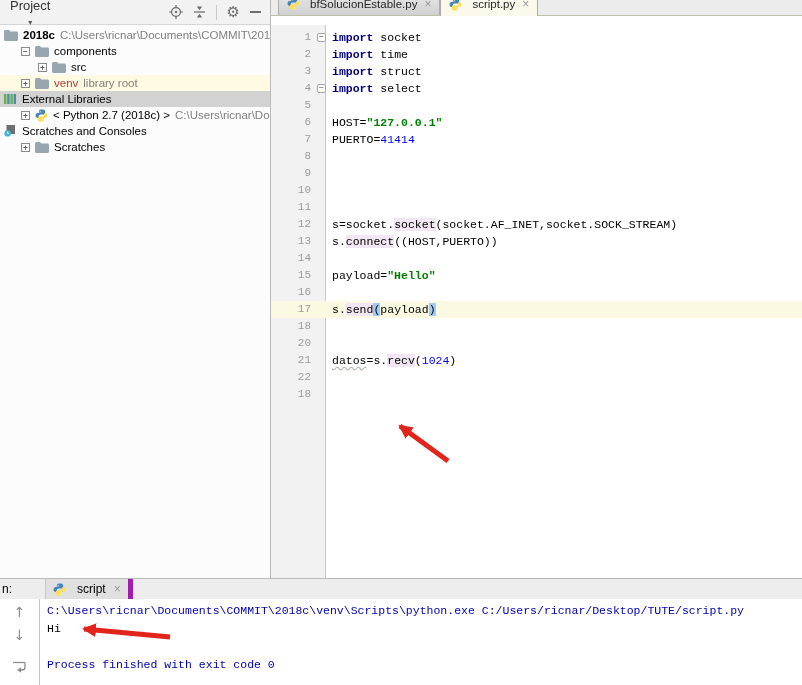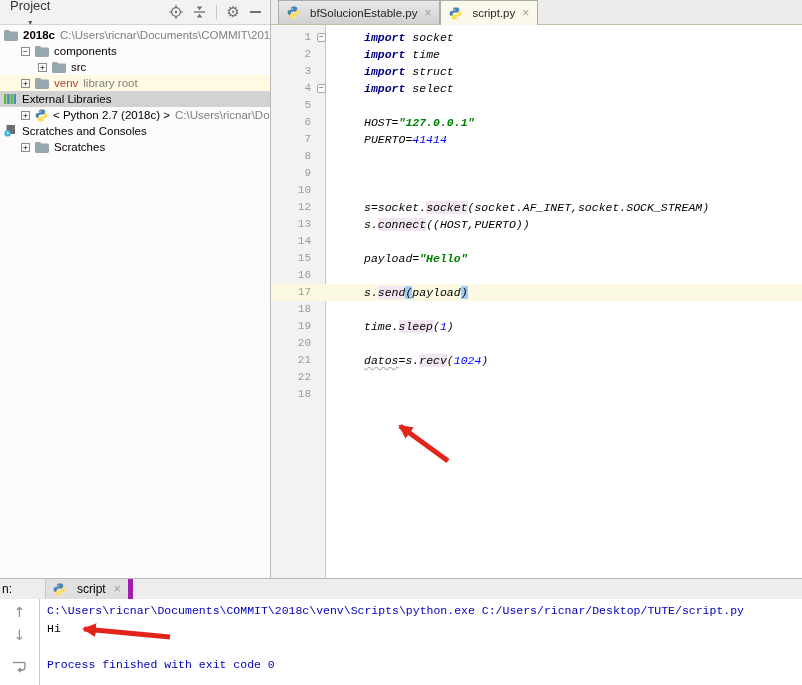--- a/index.html
+++ b/index.html
@@ -28,40 +28,40 @@
   .tog { width:9px; height:9px; border:1px solid #8A8A8A; background:#FBFBFB;
          font:8px/7px "DejaVu Sans Mono", monospace; text-align:center; color:#333;
          margin-right:5px; flex:0 0 auto; }
   .ticon { margin-right:5px; display:inline-flex; flex:0 0 auto; align-items:center; }
   .tlabel.bold { font-weight:bold; }
   .tlabel.red  { color:#B1403A; }
   .tsuffix { color:#7F7F7F; margin-left:5px; }
 
   
   .editor { position:absolute; left:271px; top:0; right:0; height:578px; background:#fff; }
-  .tabbar { height:25px; background:#ECECEC; border-bottom:1px solid #C0C0A6;
+  .tabbar { height:16px; background:#ECECEC; border-bottom:1px solid #C0C0A6;
             display:flex; align-items:flex-end; padding-left:7px; }
   .etab { height:24px; display:flex; align-items:center; gap:5px; padding:0 8px;
           font-size:11.5px; color:#262626; background:linear-gradient(#E9E9E9,#D0D0D0);
           border:1px solid #ACACAC; border-bottom:none; cursor:default; }
   .etab.active { background:#FAF9EC; height:25px; margin-bottom:-1px;align-items:center; }
   .tab-close { color:#9A9A9A; font-size:12px; line-height:1; margin-left:2px; cursor:pointer; }
 
   .code { position:absolute; top:25px; left:0; right:0; bottom:0;
           font-family:"Liberation Mono", monospace; font-size:11.5px; }
   .gutter-bg { position:absolute; left:0; top:0; bottom:0; width:55px;
                background:#F2F2F2; border-right:1px solid #C8C8C8; }
   .code-lines { position:relative; padding-top:4px; }
   .crow { position:relative; height:17px; line-height:17px; white-space:pre; }
   .crow.current { background:#FCF9E3; }
   .lnum { position:absolute; left:0; width:40px; text-align:right; color:#9C9C9C; font-size:11px; }
   .fold { position:absolute; left:46px; top:4px; width:9px; height:9px;
           border:1px solid #A6A6A6; background:#FDFDFD; border-radius:2px;
           font:8px/6px "DejaVu Sans Mono", monospace; text-align:center; color:#666; }
-  .ctext { display:block; margin-left:93px;font-style:italic; }
+  .ctext { display:block; margin-left:61px; }
   .seg-kw  { color:#000080; font-weight:bold; }
   .seg-str { color:#008000; font-weight:bold; }
   .seg-num { color:#0000FF; }
   .seg-call { background:#F1E6F2; }
   .seg-brace { background:#9FCBF8; }
   .seg-typo { text-decoration-line:underline; text-decoration-style:wavy;
               text-decoration-color:#A8B8A8; text-underline-offset:2px; }
 
   
   .console { position:absolute; left:0; top:578px; right:0; height:107px;
@@ -232,28 +232,28 @@
           <div class="crow"><span class="lnum">1</span><span class="fold">−</span><span class="ctext"><span class="seg-kw">import</span><span> socket</span></span></div>
           <div class="crow"><span class="lnum">2</span><span class="ctext"><span class="seg-kw">import</span><span> time</span></span></div>
           <div class="crow"><span class="lnum">3</span><span class="ctext"><span class="seg-kw">import</span><span> struct</span></span></div>
           <div class="crow"><span class="lnum">4</span><span class="fold">−</span><span class="ctext"><span class="seg-kw">import</span><span> select</span></span></div>
           <div class="crow"><span class="lnum">5</span><span class="ctext"></span></div>
           <div class="crow"><span class="lnum">6</span><span class="ctext"><span>HOST=</span><span class="seg-str">"127.0.0.1"</span></span></div>
           <div class="crow"><span class="lnum">7</span><span class="ctext"><span>PUERTO=</span><span class="seg-num">41414</span></span></div>
           <div class="crow"><span class="lnum">8</span><span class="ctext"></span></div>
           <div class="crow"><span class="lnum">9</span><span class="ctext"></span></div>
           <div class="crow"><span class="lnum">10</span><span class="ctext"></span></div>
+          <div class="crow"><span class="lnum">11</span><span class="ctext"></span></div>
           <div class="crow"><span class="lnum">12</span><span class="ctext"><span>s=socket.</span><span class="seg-call">socket</span><span>(socket.AF_INET,socket.SOCK_STREAM)</span></span></div>
           <div class="crow"><span class="lnum">13</span><span class="ctext"><span>s.</span><span class="seg-call">connect</span><span>((HOST,PUERTO))</span></span></div>
           <div class="crow"><span class="lnum">14</span><span class="ctext"></span></div>
           <div class="crow"><span class="lnum">15</span><span class="ctext"><span>payload=</span><span class="seg-str">"Hello"</span></span></div>
           <div class="crow"><span class="lnum">16</span><span class="ctext"></span></div>
           <div class="crow current"><span class="lnum">17</span><span class="ctext"><span>s.</span><span class="seg-call">send</span><span class="seg-brace">(</span><span>payload</span><span class="seg-brace">)</span></span></div>
           <div class="crow"><span class="lnum">18</span><span class="ctext"></span></div>
-          <div class="crow"><span class="lnum">19</span><span class="ctext"><span>time.</span><span class="seg-call">sleep</span><span>(</span><span class="seg-num">1</span><span>)</span></span></div>
           <div class="crow"><span class="lnum">20</span><span class="ctext"></span></div>
           <div class="crow"><span class="lnum">21</span><span class="ctext"><span class="seg-typo">datos</span><span>=s.</span><span class="seg-call">recv</span><span>(</span><span class="seg-num">1024</span><span>)</span></span></div>
           <div class="crow"><span class="lnum">22</span><span class="ctext"></span></div>
           <div class="crow"><span class="lnum">18</span></div>
         </div>
     </div>
   </section>
 
   <section class="console">
     <div class="console-tabbar">

